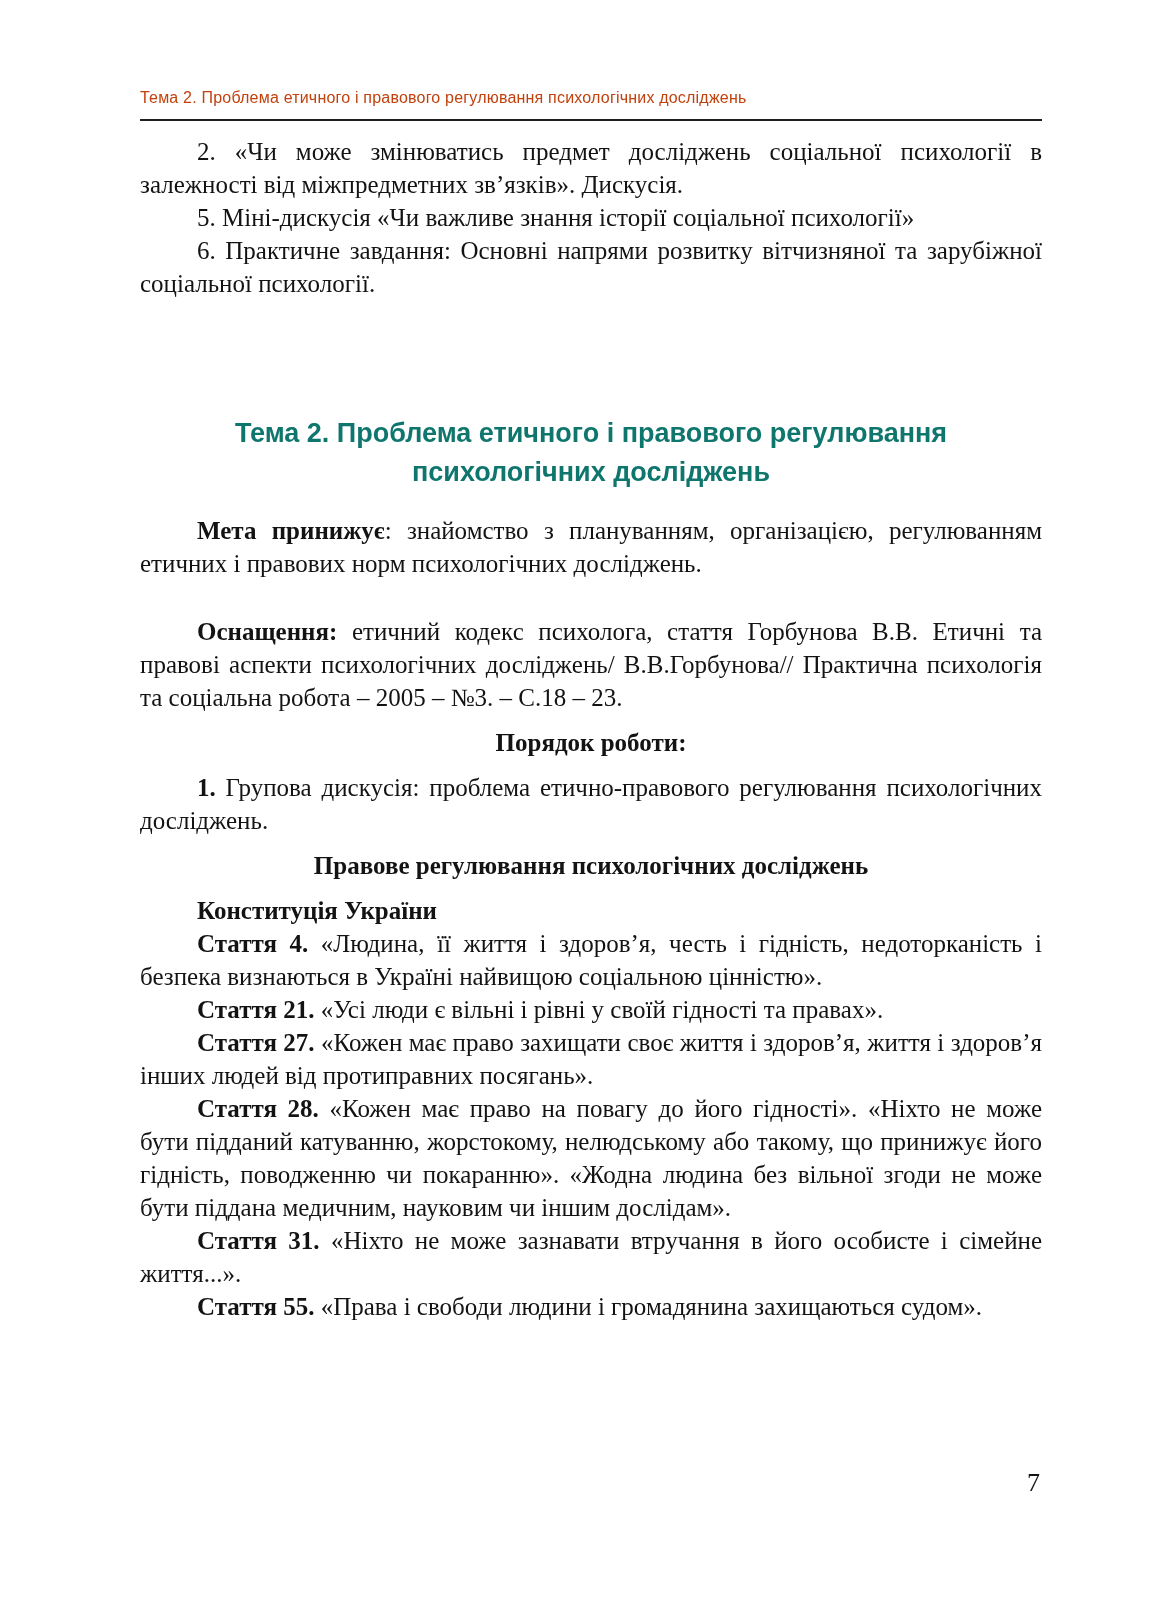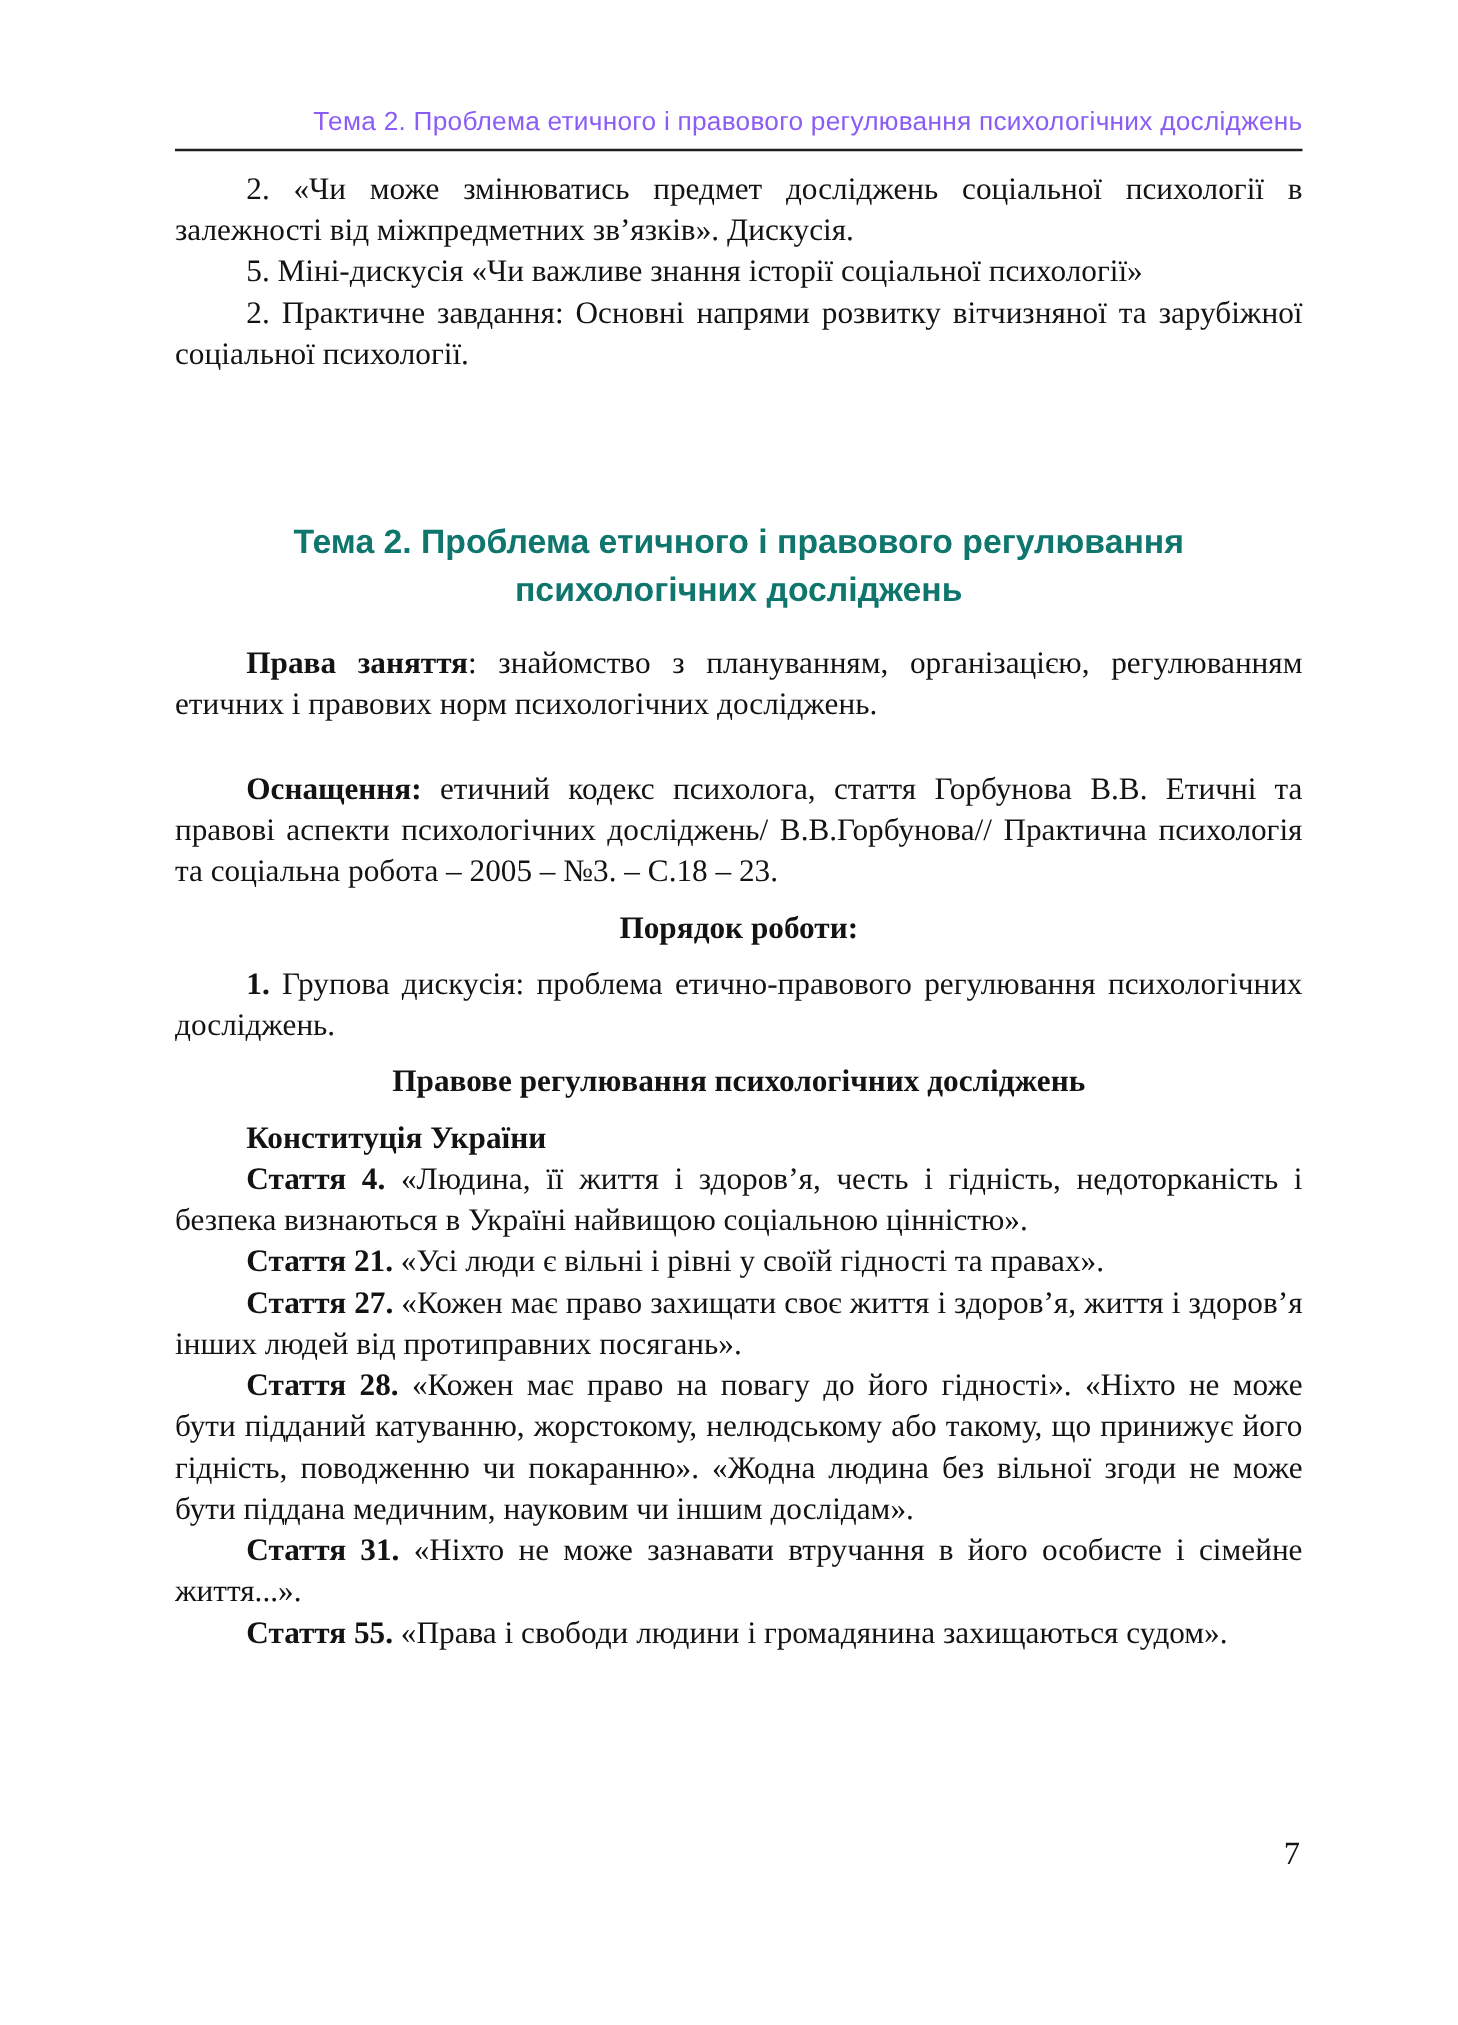--- a/index.html
+++ b/index.html
@@ -13,24 +13,23 @@
     overflow: hidden;
   }
   .content {
     position: absolute;
     inset: 0;
     padding: 85px 124px 0 140px;
     box-sizing: border-box;
   }
   .running-header {
     font-family: "Liberation Sans", sans-serif;
-    font-size: 21px;
+    font-size: 16px;
     line-height: 26px;
-    color: #8b5cf6;
-    text-align: right;
+    color: #c2410c;
     letter-spacing: 0.2px;
     white-space: nowrap;
   }
   .header-rule {
     border: none;
     border-top: 2px solid #1f1f1f;
     margin: 8px 0 14px 0;
   }
   p.body {
     margin: 0;
@@ -74,28 +73,28 @@
 </head>
 <body>
 
 <div class="content">
 
   <div class="running-header">Тема 2. Проблема етичного і правового регулювання психологічних досліджень</div>
   <hr class="header-rule">
 
   <p class="body">2. «Чи може змінюватись предмет досліджень соціальної психології в залежності від міжпредметних зв’язків». Дискусія.</p>
   <p class="body">5. Міні-дискусія «Чи важливе знання історії соціальної психології»</p>
-  <p class="body">2. Практичне завдання: Основні напрями розвитку вітчизняної та зарубіжної соціальної психології.</p>
+  <p class="body">6. Практичне завдання: Основні напрями розвитку вітчизняної та зарубіжної соціальної психології.</p>
 
   <h1 class="topic">
     <span>Тема 2. Проблема етичного і правового регулювання</span><br>
     <span>психологічних досліджень</span>
   </h1>
 
-  <p class="body goal"><span class="run-in">Права заняття</span><span>: знайомство з плануванням, організацією, регулюванням етичних і правових норм психологічних досліджень.</span></p>
+  <p class="body goal"><span class="run-in">Мета принижує</span><span>: знайомство з плануванням, організацією, регулюванням етичних і правових норм психологічних досліджень.</span></p>
 
   <p class="body equipment"><span class="run-in">Оснащення:</span><span> етичний кодекс психолога, стаття Горбунова В.В. Етичні та правові аспекти психологічних досліджень/ В.В.Горбунова// Практична психологія та соціальна робота – 2005 – №3. – С.18 – 23.</span></p>
 
   <p class="center-bold work-order-title">Порядок роботи:</p>
 
   <p class="body"><span class="run-in">1.</span><span> Групова дискусія: проблема етично-правового регулювання психологічних досліджень.</span></p>
 
   <p class="center-bold legal-title">Правове регулювання психологічних досліджень</p>
 
   <p class="body subtitle-bold">Конституція України</p>

